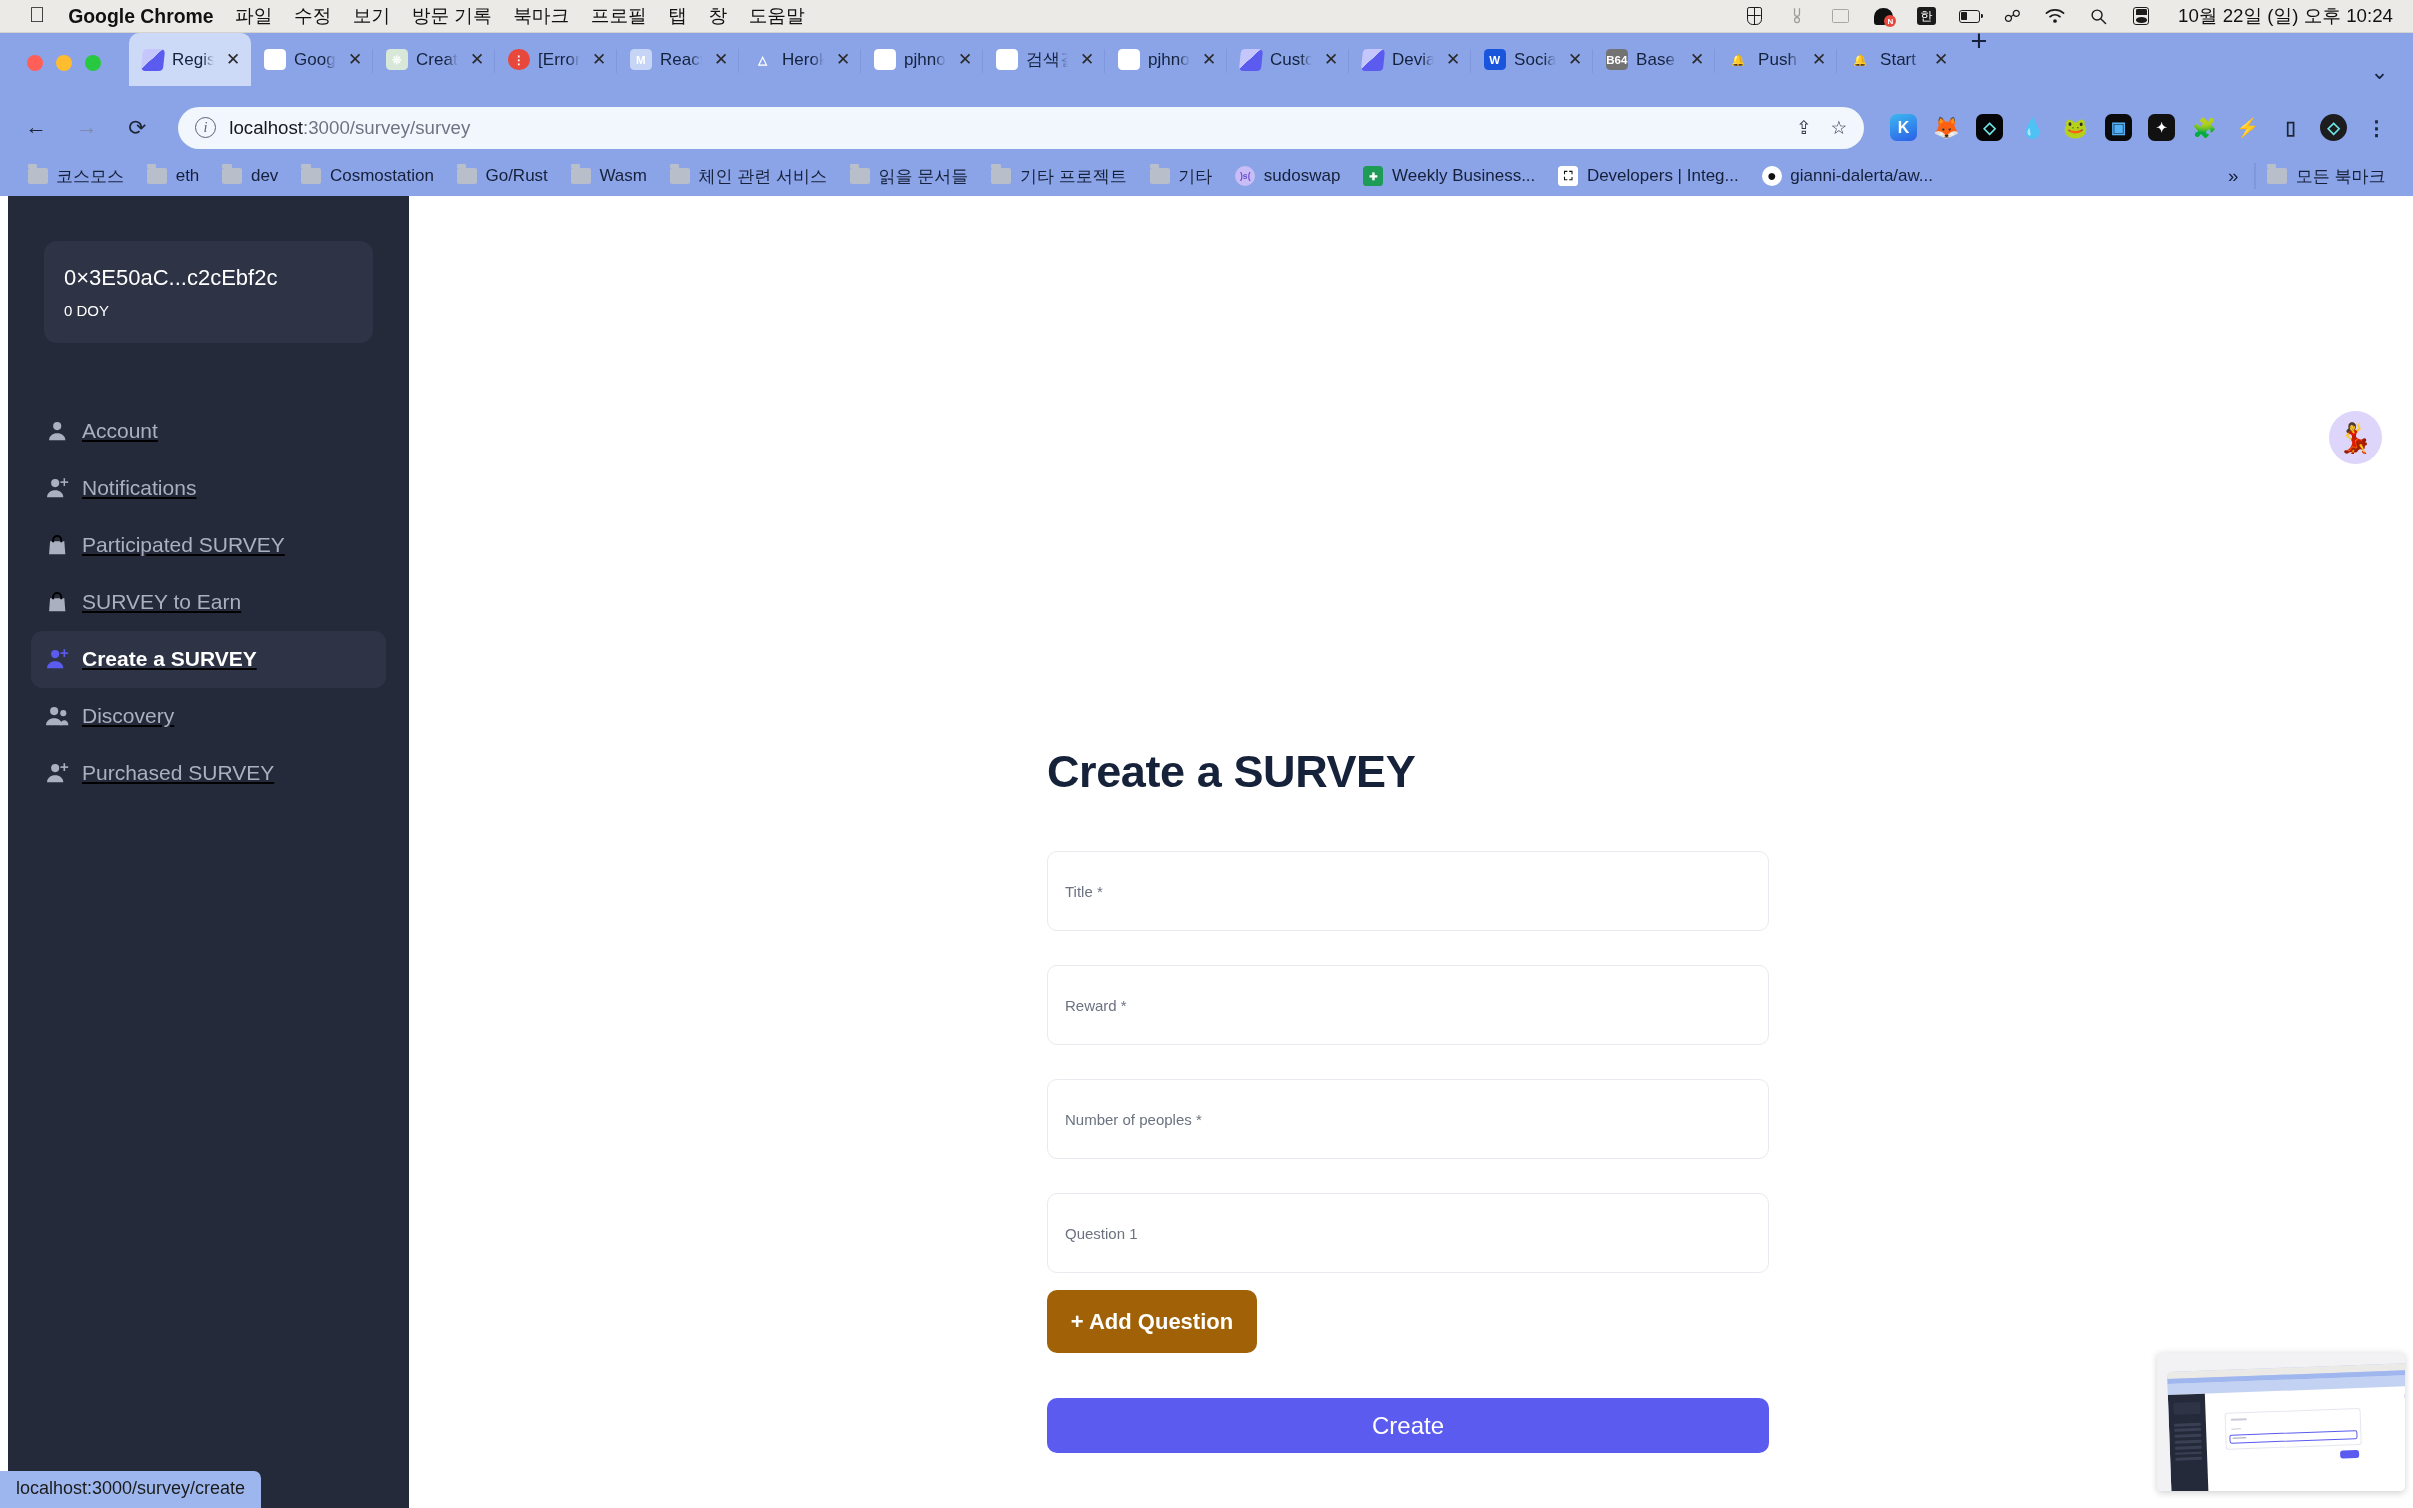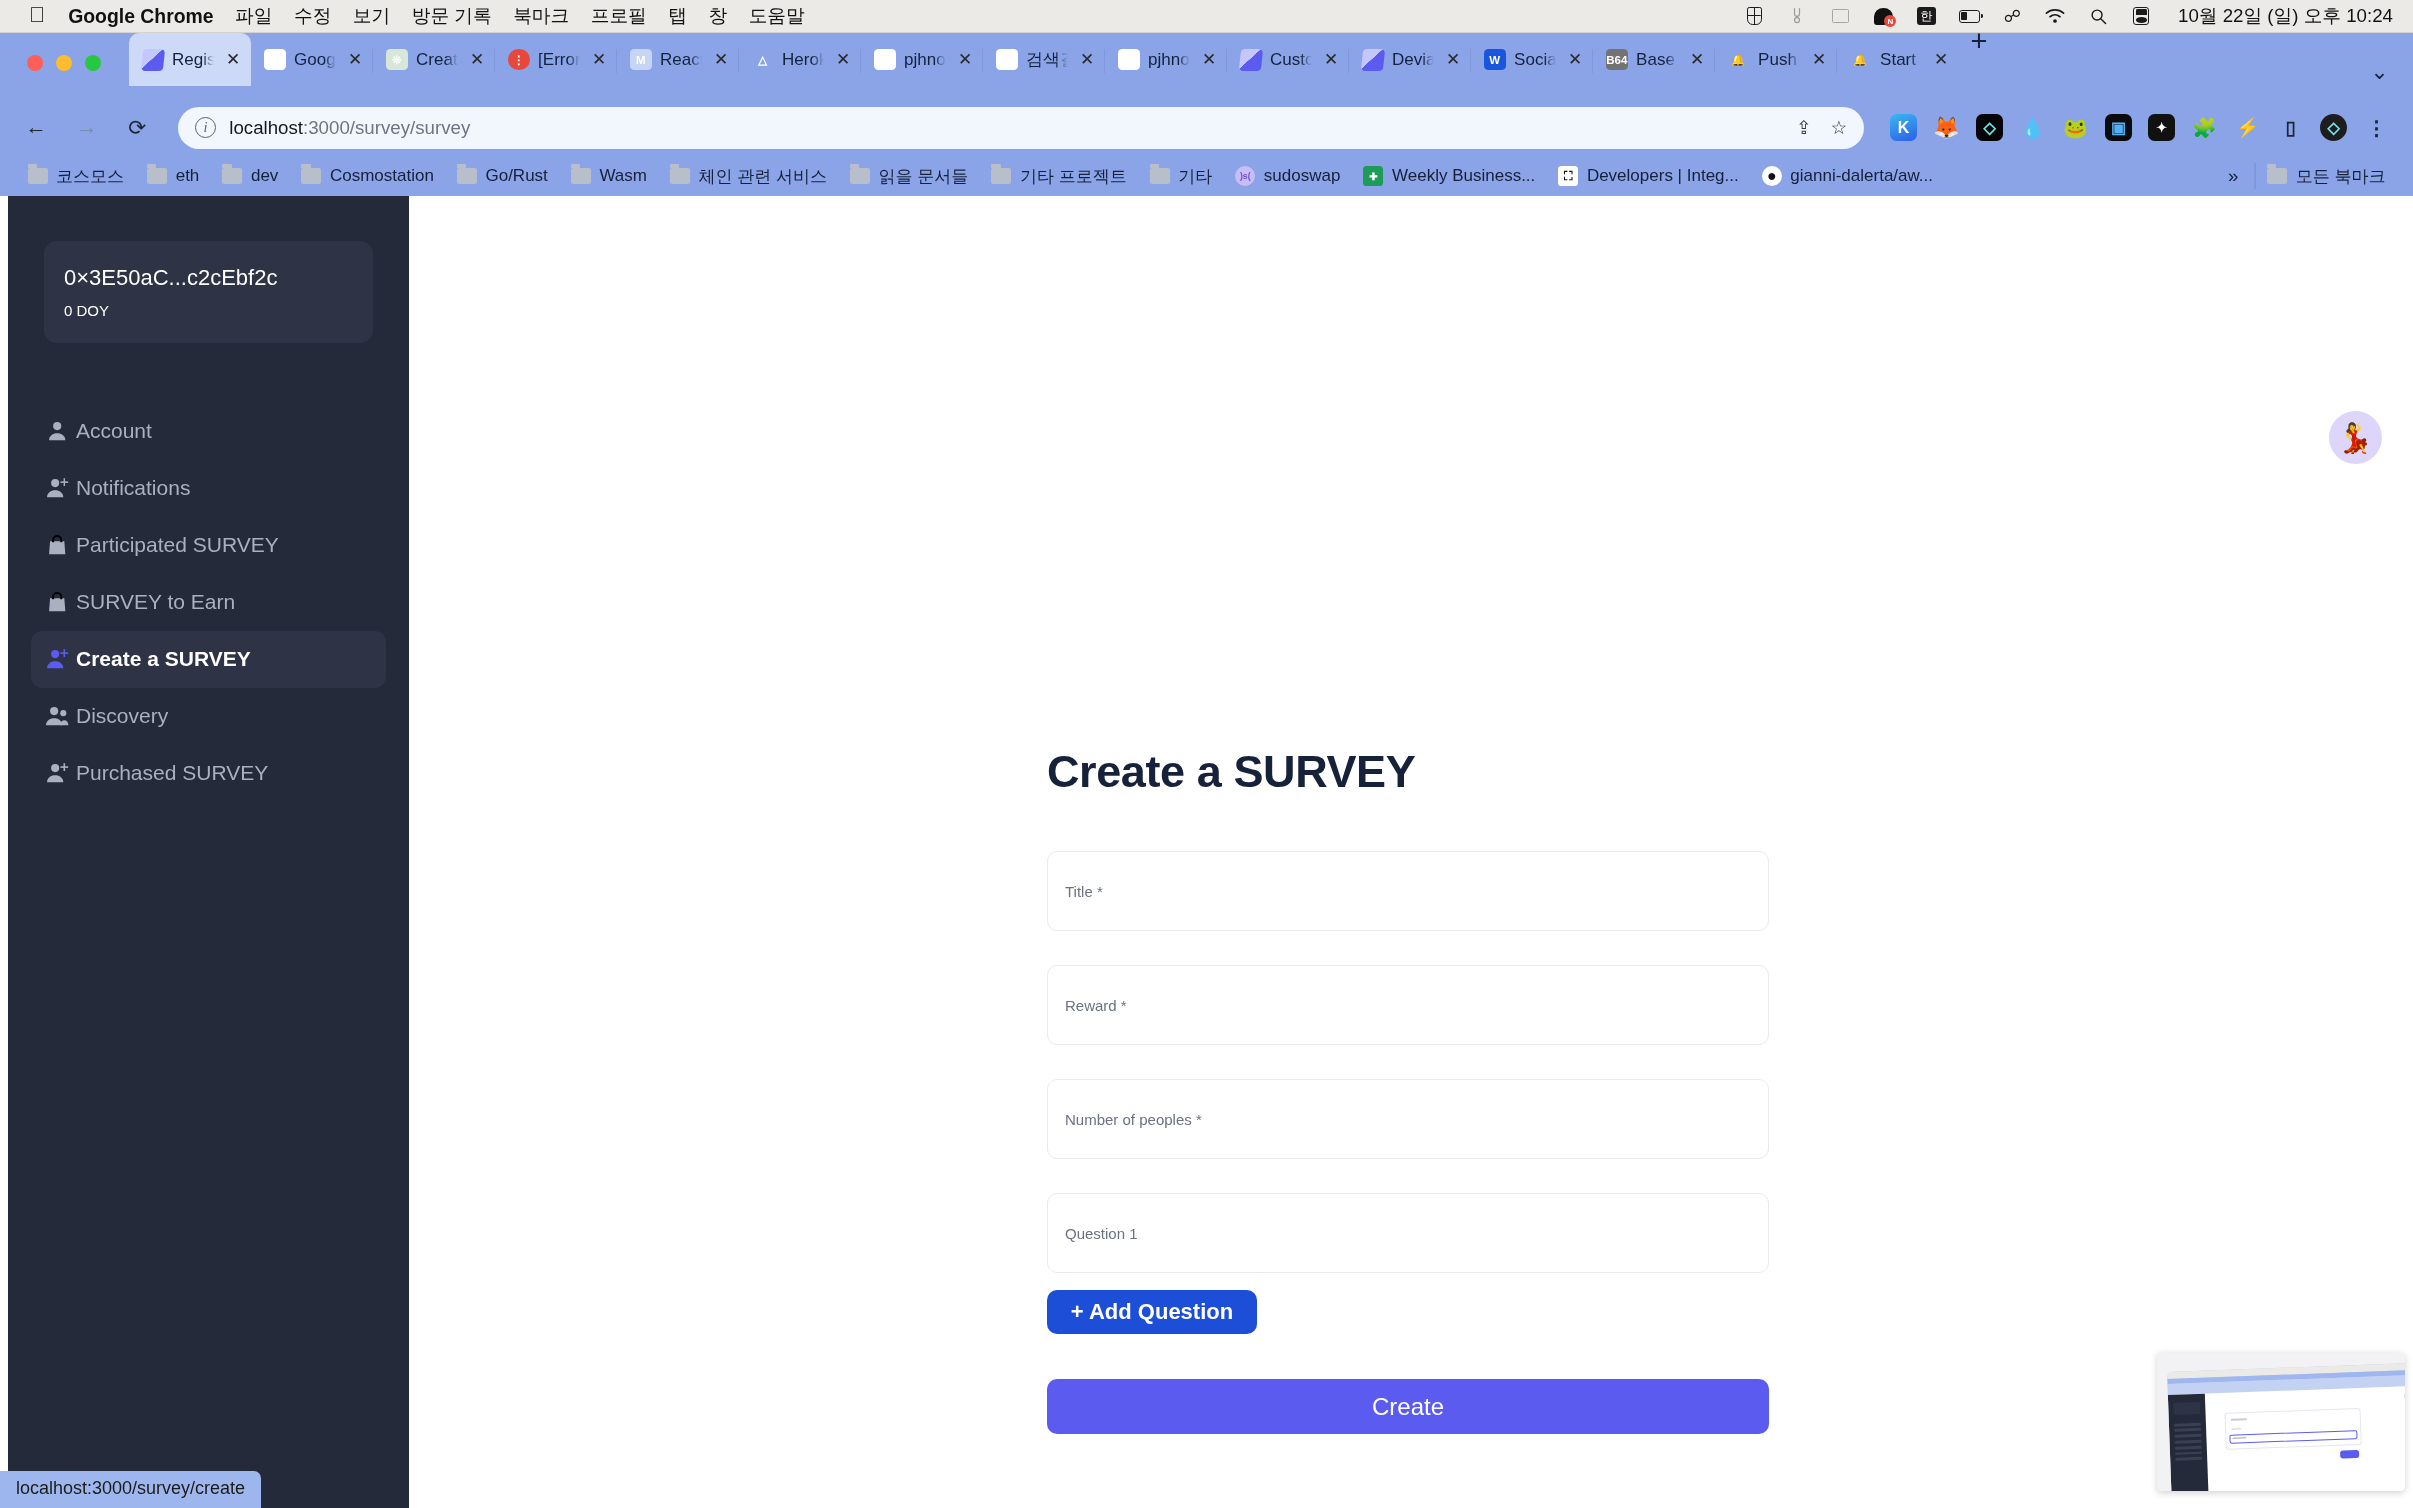--- a/index.html
+++ b/index.html
@@ -133,41 +133,41 @@
 
   
   .viewport { position: relative; width: 2413px; height: 1312px; background: #ffffff; overflow: hidden; }
 
   
   .sidebar { position: absolute; left: 8px; top: 0; width: 401px; height: 1312px; background: #242a3a; }
   .wallet { margin: 45px 36px 0 36px; background: #2e3446; border-radius: 13px; padding: 21.5px 20px; }
   .wallet-addr { color: #fff; font-size: 22px; line-height: 1.35; }
   .wallet-bal { color: #ffffff; font-size: 15px; line-height: 1.35; margin-top: 9px; }
   .nav { margin-top: 60px; padding: 0 23px; }
-  .navitem { display: flex; align-items: center; gap: 6px; height: 57px; padding: 0 13px; border-radius: 11.5px; }
+  .navitem { display: flex; align-items: center; gap: 12px; height: 57px; padding: 0 13px; border-radius: 11.5px; text-decoration: underline; }
   .navitem .nlabel { font-size: 21px; color: #aab0bf; white-space: nowrap; }
   .navitem.active { background: #2e3446; }
   .navitem.active .nlabel { color: #ffffff; font-weight: bold; }
   .nicon { width: 26px; height: 26px; flex: 0 0 26px; display: flex; align-items: center; justify-content: center; }
   .nicon svg { width: 24.4px; height: 24.4px; fill: #aab0bf; }
   .navitem.active .nicon svg { fill: #5b5bf0; }
 
   
   .page-avatar { position: absolute; right: 32px; top: 215px; width: 53px; height: 53px; border-radius: 50%;
     background: #ddd5fa; display: flex; align-items: center; justify-content: center; font-size: 29px; overflow: hidden; }
 
   
   .content { position: absolute; left: 401px; top: 0; width: 2013px; height: 1312px; }
   .form { position: absolute; left: 646px; top: 550px; width: 722px; }
   .form h1 { font-size: 45px; color: #16213a; font-weight: bold; letter-spacing: -0.4px; }
   .field { margin-top: 0; height: 80px; border: 1.4px solid #e9eaef; border-radius: 10px; background: #fff;
            display: flex; align-items: center; padding: 0 17px; }
   .field .ph { font-size: 15px; color: #6b7280; }
   .gap-1 { height: 53px; } .gap-2 { height: 34px; } .gap-3 { height: 34px; } .gap-4 { height: 34px; }
-  .btn-add { margin-top: 17px; height: 44px; width: 210px; background: #1d4ed8; color: #fff; border-radius: 10px;
+  .btn-add { margin-top: 17px; height: 63px; width: 210px; background: #a16207; color: #fff; border-radius: 10px;
              display: flex; align-items: center; justify-content: center; font-size: 22px; font-weight: bold; }
   .btn-create { margin-top: 45px; height: 55px; width: 722px; background: #5b5bf0; color: #fff; border-radius: 10px;
                 display: flex; align-items: center; justify-content: center; font-size: 24px; }
 
   
   .pip { position: absolute; right: 8.6px; bottom: 17px; width: 248px; height: 138px; background: #f2f2f4;
          border-radius: 4.3px; overflow: hidden; box-shadow: 0 1.4px 7.2px rgba(0,0,0,.18); }
   .pip-inner { position: absolute; left: 10px; top: 18.7px; width: 251px; height: 136px; background: #c3d2f2;
                border-radius: 5.7px; transform: rotate(-2.1deg); transform-origin: top left; overflow: hidden; }
   .pip-menubar { height: 6.5px; background: #eceae6; }

